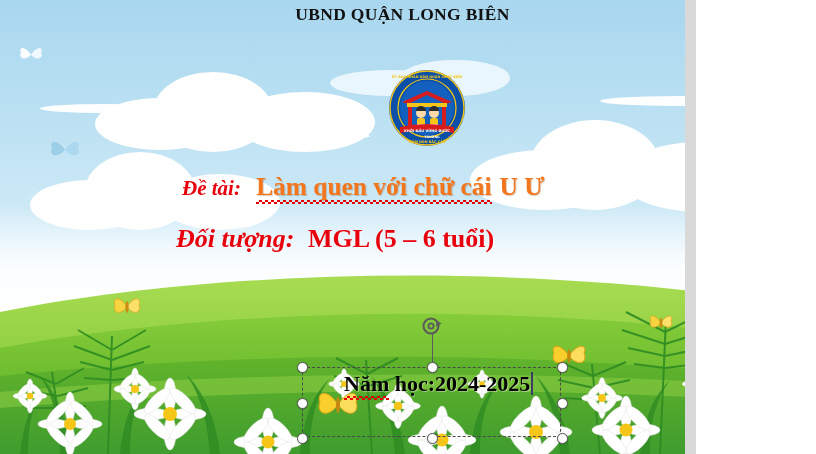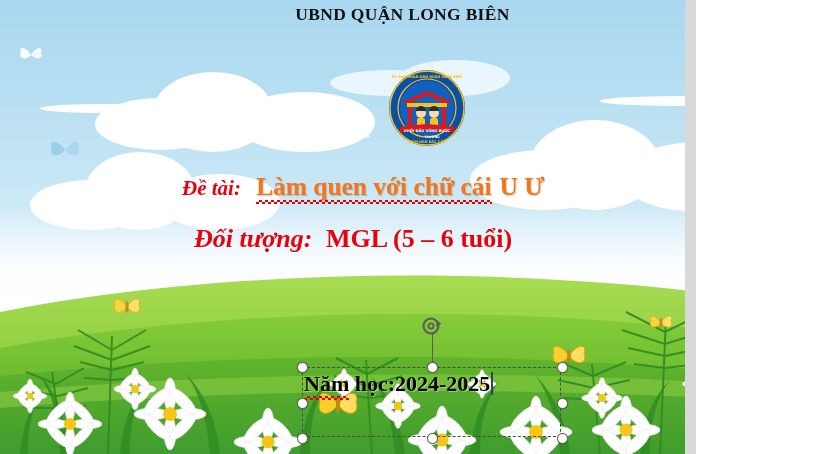--- a/index.html
+++ b/index.html
@@ -27,21 +27,21 @@
        font-family:"Liberation Serif",serif;font-weight:bold;color:#111;
        font-size:17.5px;line-height:21px;letter-spacing:.3px;}
   .hdr div{white-space:nowrap;}
 
   
   .logo{position:absolute;left:388px;top:69px;width:78px;height:78px;z-index:22;}
 
   
   .line{position:absolute;z-index:25;white-space:nowrap;font-family:"Liberation Serif",serif;}
   .l1{left:182px;top:172px;font-size:21px;}
-  .l2{left:194px;top:224px;font-size:26px;text-align:right;}
+  .l2{left:176px;top:224px;font-size:26px;text-align:right;}
   .l3{left:182px;top:274px;font-size:26px;}
 
   .lbl-red{color:#e8000d;font-weight:bold;font-style:italic;
            text-shadow:1px 1px 0 rgba(255,255,255,.55);}
   .val-orange{color:#f4761c;font-weight:bold;font-style:normal;font-size:1.21em;
               text-shadow:1px 1px 1px rgba(120,60,10,.28);}
   .val-red{color:#e8000d;font-weight:bold;font-style:normal;
            text-shadow:1px 1px 0 rgba(255,255,255,.5);}
   .val-redi{color:#e8000d;font-weight:bold;font-style:italic;
             text-shadow:1px 1px 0 rgba(255,255,255,.5);}
@@ -59,21 +59,21 @@
   .selbox .frame{position:absolute;inset:0;border:1px dashed #4a4a4a;}
   .handle{position:absolute;width:9px;height:9px;border-radius:50%;
           background:#ffffff;border:1.4px solid #5b5b5b;box-shadow:0 0 1px rgba(0,0,0,.45);}
   .h-tl{left:-5px;top:-5px;} .h-tm{left:125px;top:-5px;} .h-tr{left:255px;top:-5px;}
   .h-ml{left:-5px;top:31px;} .h-mr{left:255px;top:31px;}
   .h-bl{left:-5px;top:66px;} .h-bm{left:125px;top:66px;} .h-br{left:255px;top:66px;}
   .rotstem{position:absolute;left:129.5px;top:-34px;width:1.4px;height:34px;background:#5b5b5b;}
   .rot{position:absolute;left:118px;top:-52px;width:24px;height:24px;}
   .boxtext{position:absolute;left:2px;top:4px;font-family:"Liberation Serif",serif;
            font-weight:bold;font-size:22px;color:#000;white-space:nowrap;
-           text-shadow:1px 1px 0 rgba(255,255,255,.35);}
+           text-shadow:1px 1px 0 rgba(255,255,255,.35);padding-left:40px;}
   .caret{display:inline-block;width:1.5px;height:23px;background:#3d3d66;
          vertical-align:-4px;margin-left:1px;}
 </style>
 </head>
 <body>
 
 <div class="slide">
 
   <div class="sky"></div>
 

